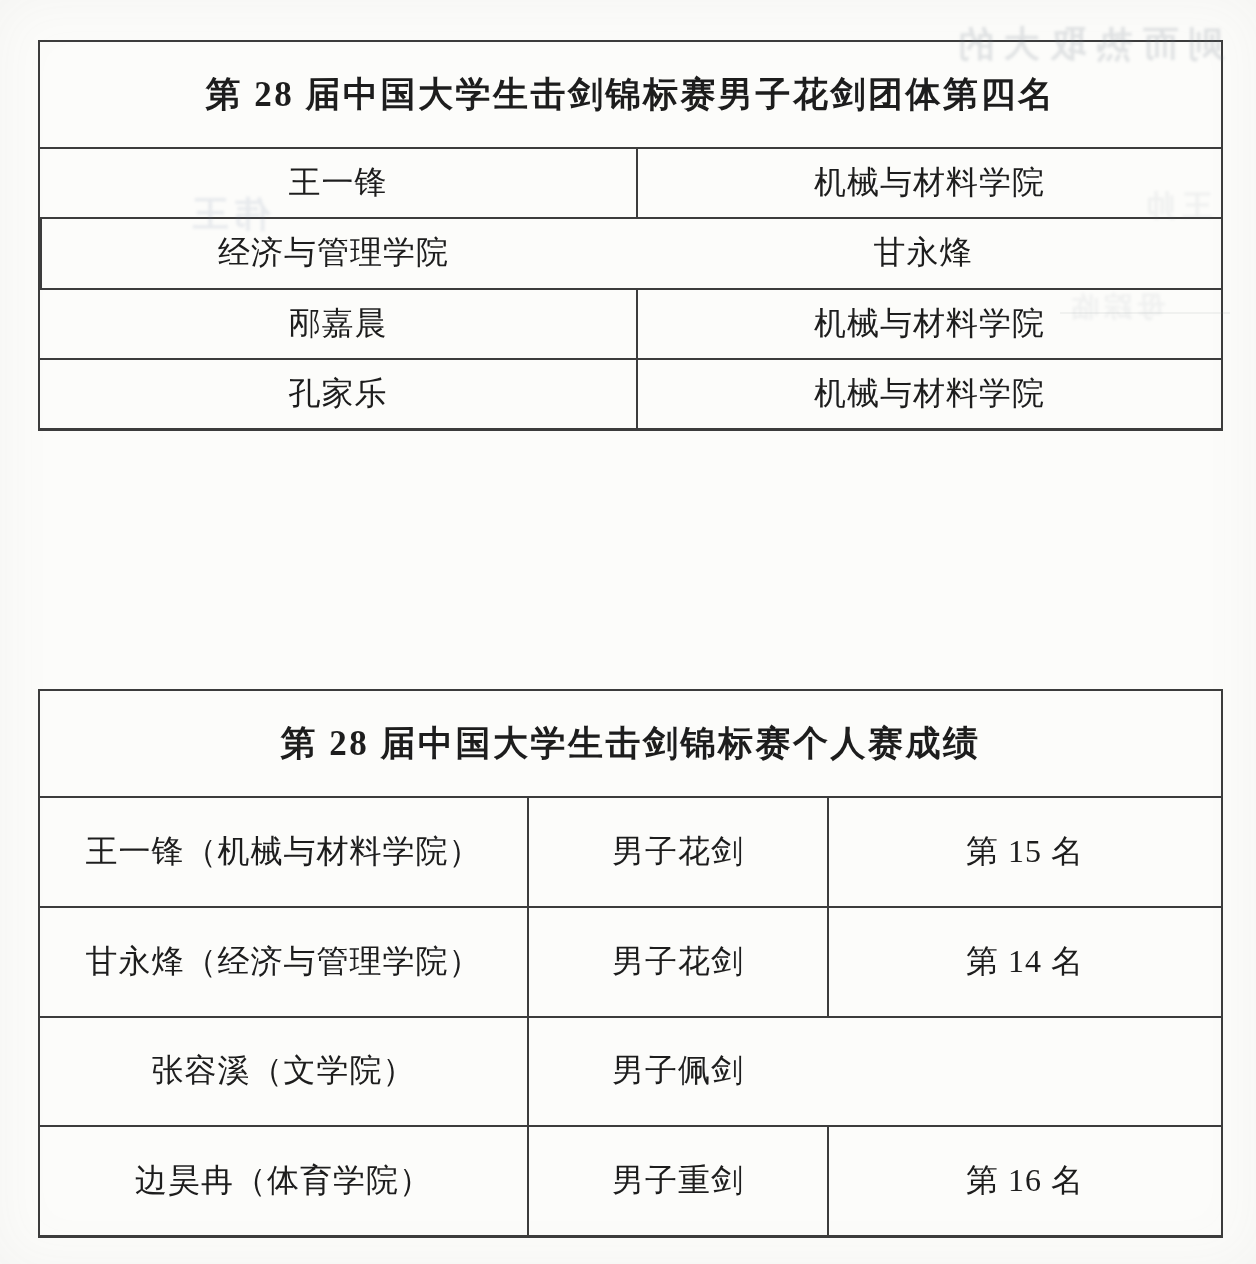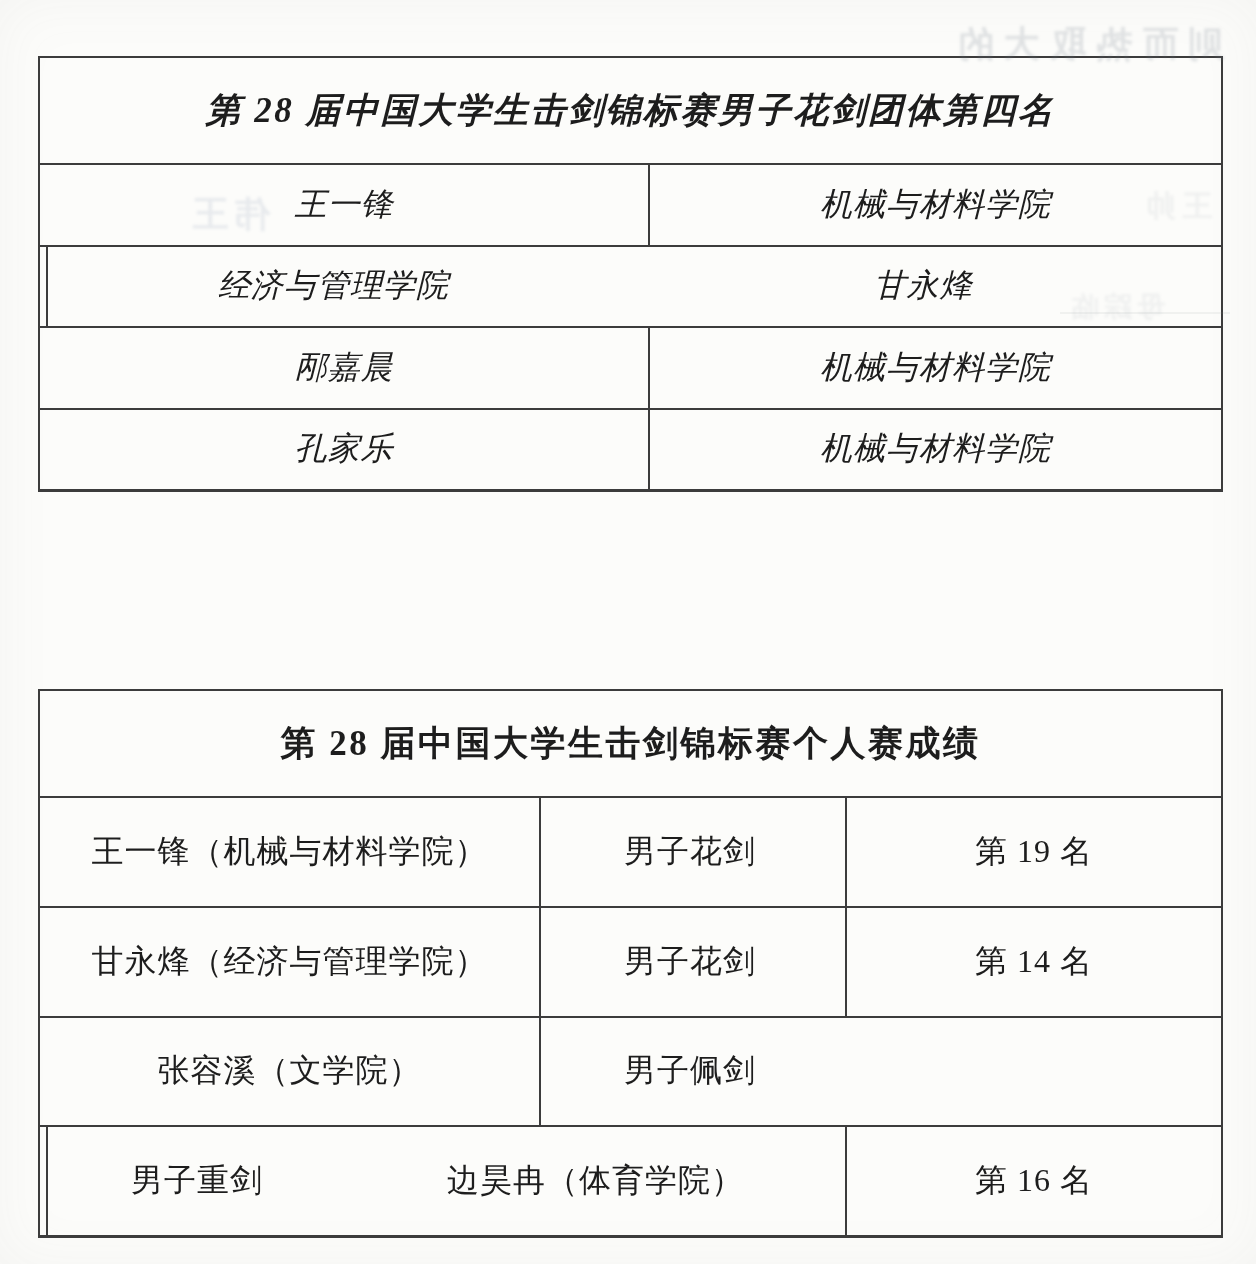--- a/index.html
+++ b/index.html
@@ -20,21 +20,21 @@
     position: absolute;
     left: 38px;
     width: 1185px;
     display: flex;
     flex-direction: column;
     border: 2px solid #3c3c3c;
     border-bottom-width: 3px;
     box-sizing: border-box;
     background: transparent;
   }
-  .tbl-team       { top: 56px;  height: 436px; font-style: italic; }
+  .tbl-team       { top: 40px;  height: 391px; }
   .tbl-individual { top: 689px; height: 549px; font-family: Liberation Serif, serif; }
 
   .title-row {
     height: 105px;
     flex: 0 0 105px;
     display: flex;
     align-items: center;
     justify-content: center;
     font-size: 35px;
     font-weight: 600;
@@ -50,21 +50,20 @@
 
   .cell {
     display: flex;
     align-items: center;
     justify-content: center;
     font-size: 32px;
     font-weight: 400;
     letter-spacing: 1px;
     white-space: nowrap;
     box-sizing: border-box;
-    margin-left: 6px;
   }
 
   .tbl-team .col-name    { width: 596px; flex: 0 0 596px; }
   .tbl-team .col-college { flex: 1 1 auto; border-left: 2px solid #3c3c3c; }
 
   .tbl-individual .col-athlete { width: 487px; flex: 0 0 487px; }
   .tbl-individual .col-event   { width: 300px; flex: 0 0 300px; border-left: 2px solid #3c3c3c; }
   .tbl-individual .col-rank    { flex: 1 1 auto; border-left: 2px solid #3c3c3c; }
 
   
@@ -123,31 +122,31 @@
       <div class="cell col-college">机械与材料学院</div>
     </div>
   </div>
 
   <div class="tbl tbl-individual">
     <div class="title-row">第 28 届中国大学生击剑锦标赛个人赛成绩</div>
 
     <div class="row">
       <div class="cell col-athlete">王一锋（机械与材料学院）</div>
       <div class="cell col-event">男子花剑</div>
-      <div class="cell col-rank">第 19 名</div>
+      <div class="cell col-rank">第 15 名</div>
     </div>
     <div class="row">
       <div class="cell col-athlete">甘永烽（经济与管理学院）</div>
       <div class="cell col-event">男子花剑</div>
       <div class="cell col-rank">第 14 名</div>
     </div>
     <div class="row">
       <div class="cell col-athlete">张容溪（文学院）</div>
       <div class="cell col-event">男子佩剑</div>
     </div>
     <div class="row">
+      <div class="cell col-athlete">边昊冉（体育学院）</div>
       <div class="cell col-event">男子重剑</div>
-      <div class="cell col-athlete">边昊冉（体育学院）</div>
       <div class="cell col-rank">第 16 名</div>
     </div>
   </div>
 
 </div>
 
 </body></html>

